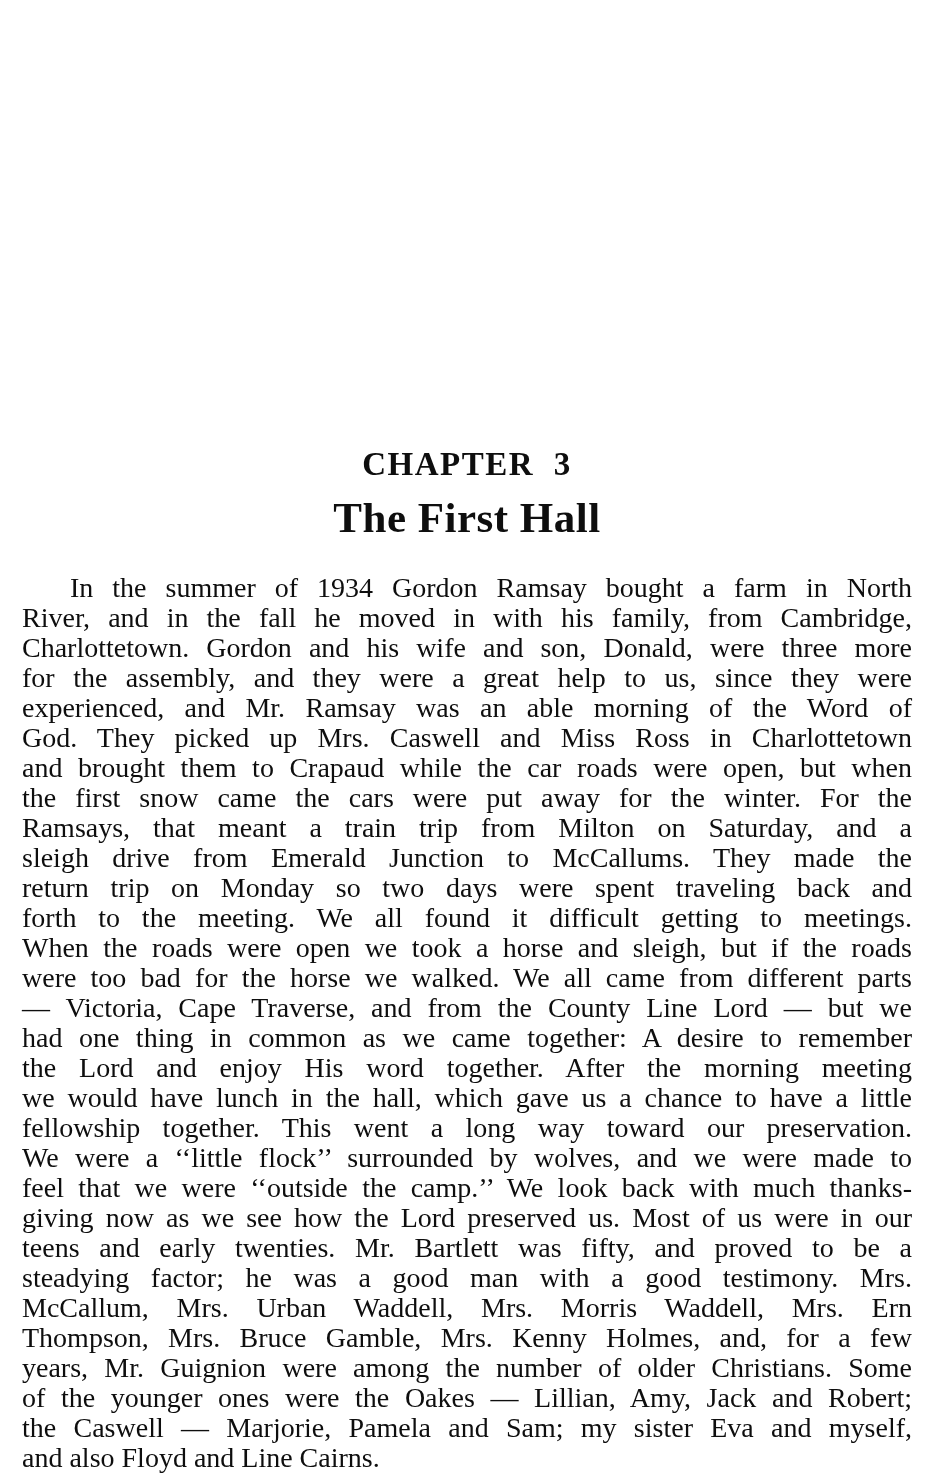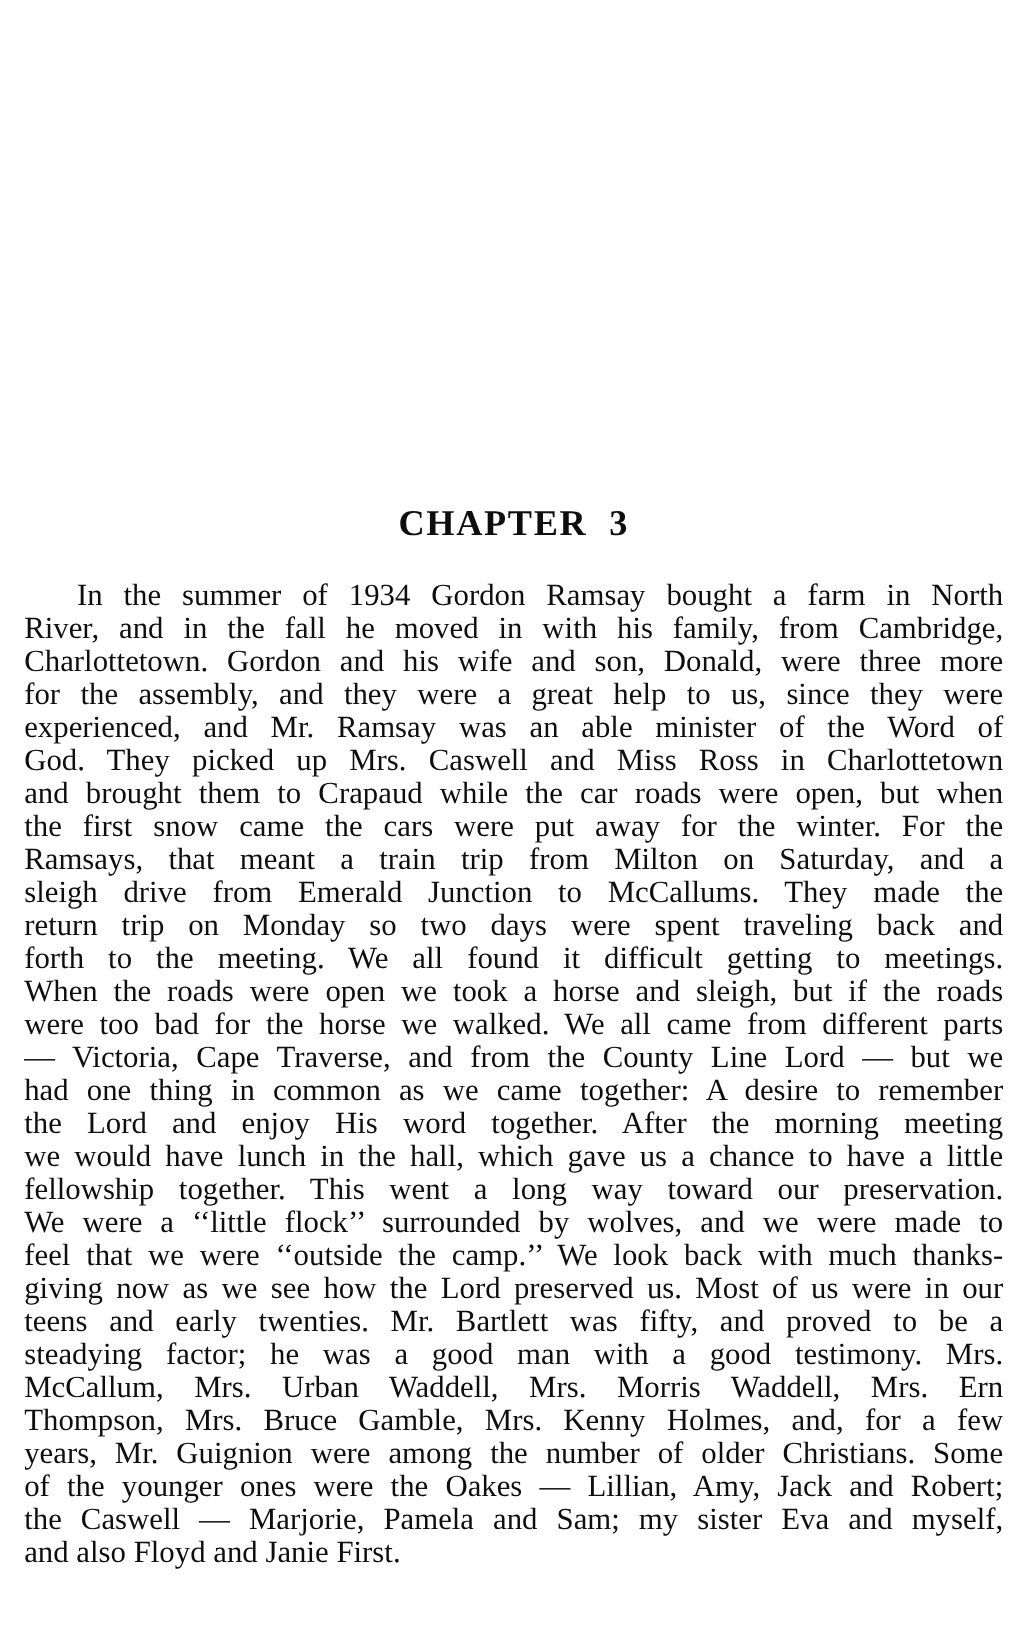--- a/index.html
+++ b/index.html
@@ -9,21 +9,21 @@
   body {
     width: 931px;
     height: 1480px;
     background: #ffffff;
     overflow: hidden;
   }
   .page {
     box-sizing: border-box;
     width: 931px;
     height: 1472px;
-    padding: 16px 19px 0 22px;
+    padding: 4px 19px 0 22px;
     background: #ffffff;
     color: #0e0e0e;
     font-family: "Liberation Serif", "DejaVu Serif", serif;
   }
   .heading-block {
     padding-top: 444px;
     text-align: center;
   }
   .chapter-label {
     font-size: 33px;
@@ -58,27 +58,28 @@
   .line.last {
     text-align-last: left;
   }
 </style>
 </head>
 <body>
 
 <div class="page">
   <div class="heading-block">
     <div class="chapter-label">CHAPTER 3</div>
+    <div class="chapter-title">The First Hall</div>
   </div>
   <div class="paragraph">
       <div class="line first">In the summer of 1934 Gordon Ramsay bought a farm in North</div>
       <div class="line">River, and in the fall he moved in with his family, from Cambridge,</div>
       <div class="line">Charlottetown. Gordon and his wife and son, Donald, were three more</div>
       <div class="line">for the assembly, and they were a great help to us, since they were</div>
-      <div class="line">experienced, and Mr. Ramsay was an able minister of the Word of</div>
+      <div class="line">experienced, and Mr. Ramsay was an able morning of the Word of</div>
       <div class="line">God. They picked up Mrs. Caswell and Miss Ross in Charlottetown</div>
       <div class="line">and brought them to Crapaud while the car roads were open, but when</div>
       <div class="line">the first snow came the cars were put away for the winter. For the</div>
       <div class="line">Ramsays, that meant a train trip from Milton on Saturday, and a</div>
       <div class="line">sleigh drive from Emerald Junction to McCallums. They made the</div>
       <div class="line">return trip on Monday so two days were spent traveling back and</div>
       <div class="line">forth to the meeting. We all found it difficult getting to meetings.</div>
       <div class="line">When the roads were open we took a horse and sleigh, but if the roads</div>
       <div class="line">were too bad for the horse we walked. We all came from different parts</div>
       <div class="line">— Victoria, Cape Traverse, and from the County Line Lord — but we</div>
@@ -89,15 +90,15 @@
       <div class="line">We were a ‘‘little flock’’ surrounded by wolves, and we were made to</div>
       <div class="line">feel that we were ‘‘outside the camp.’’ We look back with much thanks-</div>
       <div class="line">giving now as we see how the Lord preserved us. Most of us were in our</div>
       <div class="line">teens and early twenties. Mr. Bartlett was fifty, and proved to be a</div>
       <div class="line">steadying factor; he was a good man with a good testimony. Mrs.</div>
       <div class="line">McCallum, Mrs. Urban Waddell, Mrs. Morris Waddell, Mrs. Ern</div>
       <div class="line">Thompson, Mrs. Bruce Gamble, Mrs. Kenny Holmes, and, for a few</div>
       <div class="line">years, Mr. Guignion were among the number of older Christians. Some</div>
       <div class="line">of the younger ones were the Oakes — Lillian, Amy, Jack and Robert;</div>
       <div class="line">the Caswell — Marjorie, Pamela and Sam; my sister Eva and myself,</div>
-      <div class="line last">and also Floyd and Janie First.</div>
+      <div class="line last">and also Floyd and Line Cairns.</div>
     </div>
 </div>
 
 </body></html>

